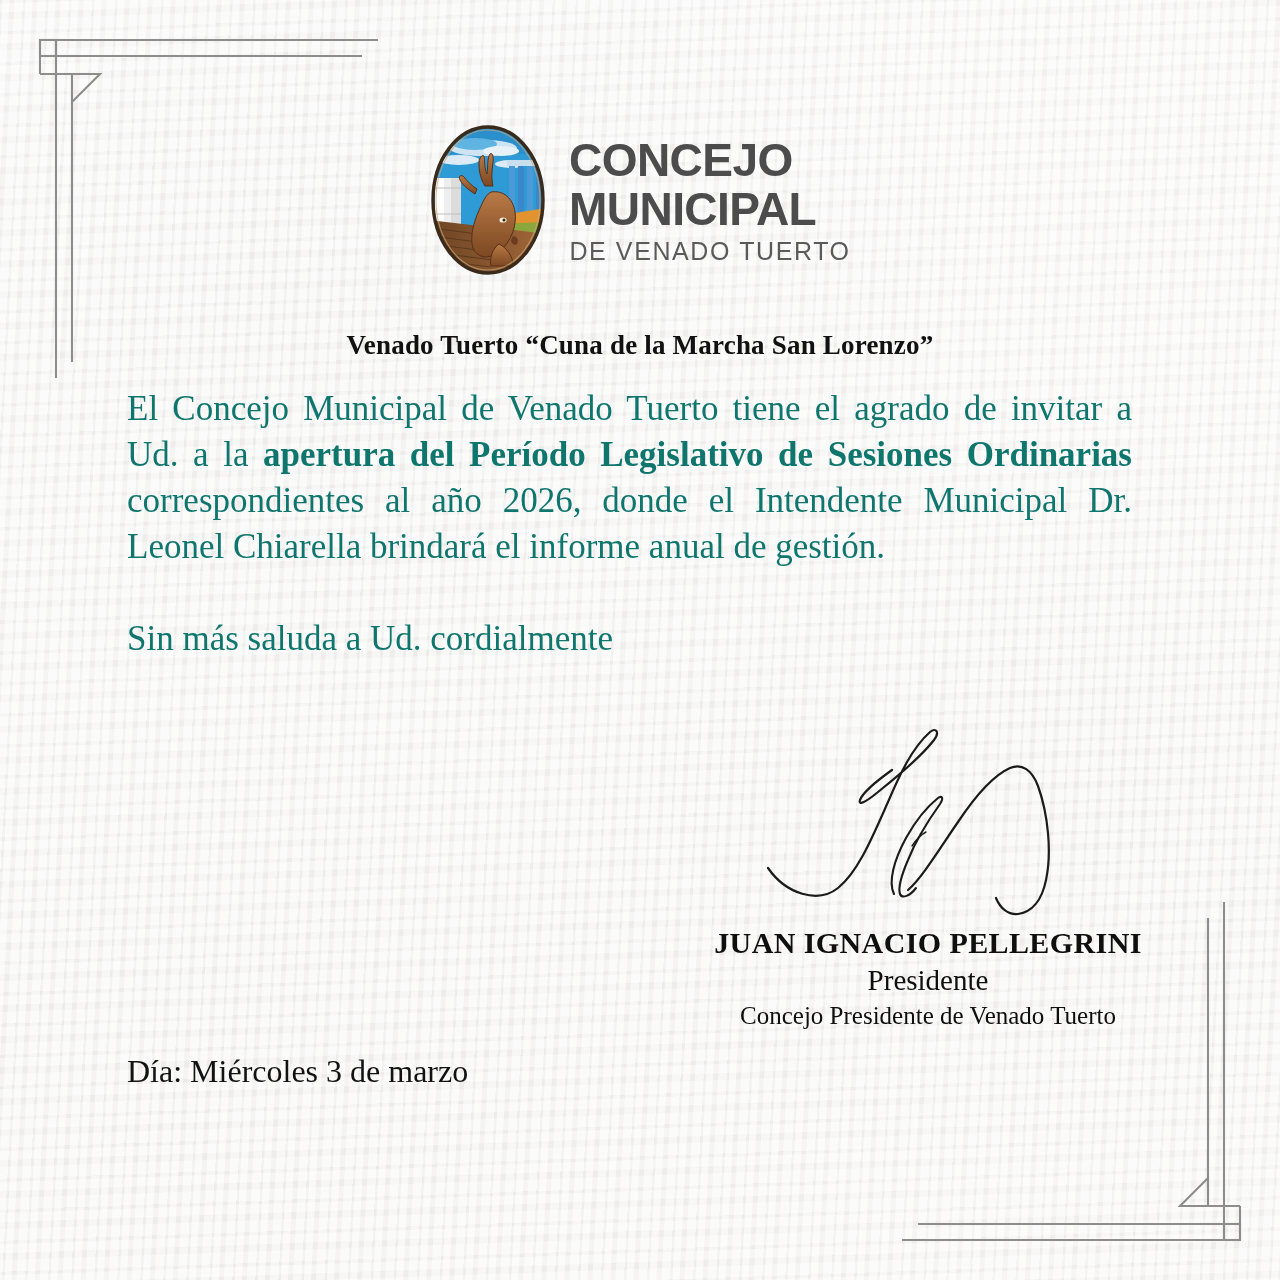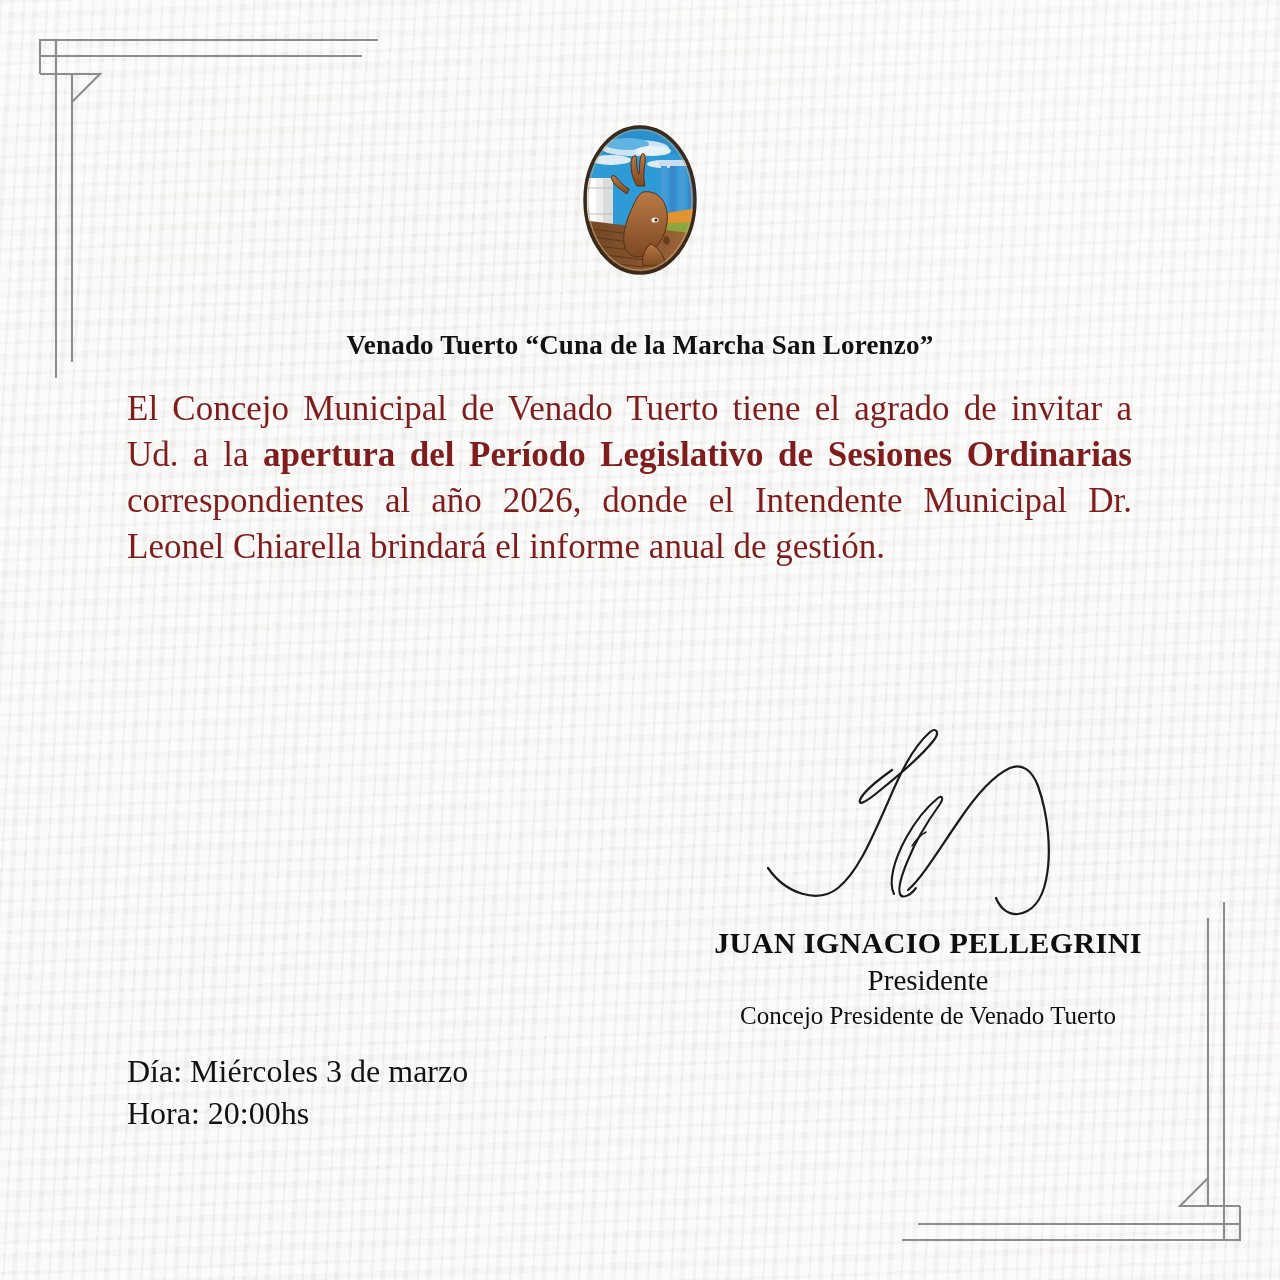--- a/index.html
+++ b/index.html
@@ -105,21 +105,21 @@
   }
 
   
   #letter-body {
     position: absolute;
     left: 127px;
     top: 386px;
     width: 1005px;
     font-size: 35px;
     line-height: 46px;
-    color: #7f1d1d;
+    color: #0f766e;
     text-align: justify;
     text-justify: inter-word;
   }
   #letter-body p { margin: 0; }
   #letter-body p.last-line { text-align: left; }
   #letter-body .spacer { height: 46px; }
   #letter-body b { font-weight: 700; }
 
   
   #signature-wrap {
@@ -260,27 +260,33 @@
           <path d="M 70 120 C 78 124 84 132 84 142 L 62 142 C 60 134 64 124 70 120 Z"></path>
         </g>
         <ellipse cx="74" cy="96" rx="3.6" ry="2.6" fill="#f6efd9"></ellipse>
         <ellipse cx="75" cy="96" rx="1.5" ry="1.6" fill="#3a2214"></ellipse>
         <path d="M 84 112 C 88 112 90 116 88 120 C 86 122 82 120 82 116 Z" fill="#6b3c1e"></path>
       </g>
       <ellipse cx="59" cy="76" rx="55" ry="73" fill="none" stroke="#3a2a1c" stroke-width="3.4"></ellipse>
       <ellipse cx="59" cy="76" rx="52" ry="70" fill="none" stroke="#c9a878" stroke-width="1.2" opacity="0.7"></ellipse>
     </svg>
 
+    <div id="logo-words">
+      <div class="logo-line1">CONCEJO</div>
+      <div class="logo-line2">MUNICIPAL</div>
+      <div class="logo-line3">DE VENADO TUERTO</div>
+    </div>
   </div>
 
   <div id="tagline">Venado Tuerto “Cuna de la Marcha San Lorenzo”</div>
 
   <div id="letter-body">
     <p><span>El Concejo Municipal de Venado Tuerto tiene el agrado de invitar a Ud. a la </span><b>apertura del Período Legislativo de Sesiones Ordinarias</b><span> correspondientes al año 2026, donde el Intendente Municipal Dr. Leonel Chiarella brindará el informe anual de gestión.</span></p>
     <div class="spacer"></div>
+    <p class="last-line">Sin más saluda a Ud. cordialmente</p>
   </div>
 
   <div id="signature-wrap">
     <svg id="signature-svg" viewBox="0 0 340 215">
       <g fill="none" stroke="#1b1b1b" stroke-linecap="round" stroke-linejoin="round">
         <path d="M 8 150 C 26 176 58 186 78 170 C 98 154 112 120 128 84 C 140 56 152 30 170 14
                  C 176 9 180 14 174 22 C 160 40 138 58 118 74 C 106 84 98 88 100 82
                  C 103 74 118 62 132 52" stroke-width="2.2"></path>
         <path d="M 134 176 C 128 164 134 142 146 120 C 156 102 168 88 178 80
                  C 182 77 184 80 180 86 C 170 100 156 122 148 142 C 142 156 138 170 140 176
@@ -294,16 +300,15 @@
   </div>
 
   <div id="sign-block">
     <div id="sign-name">JUAN IGNACIO PELLEGRINI</div>
     <div id="sign-role">Presidente</div>
     <div id="sign-org">Concejo Presidente de Venado Tuerto</div>
   </div>
 
   <div id="event-details">
     <div class="row"><span class="lbl">Día:</span> <span>Miércoles 3 de marzo</span></div>
-    <div class="row"><span class="lbl">Hora:</span> <span>20:00hs</span></div>
   </div>
 
 </div>
 
 </body></html>

